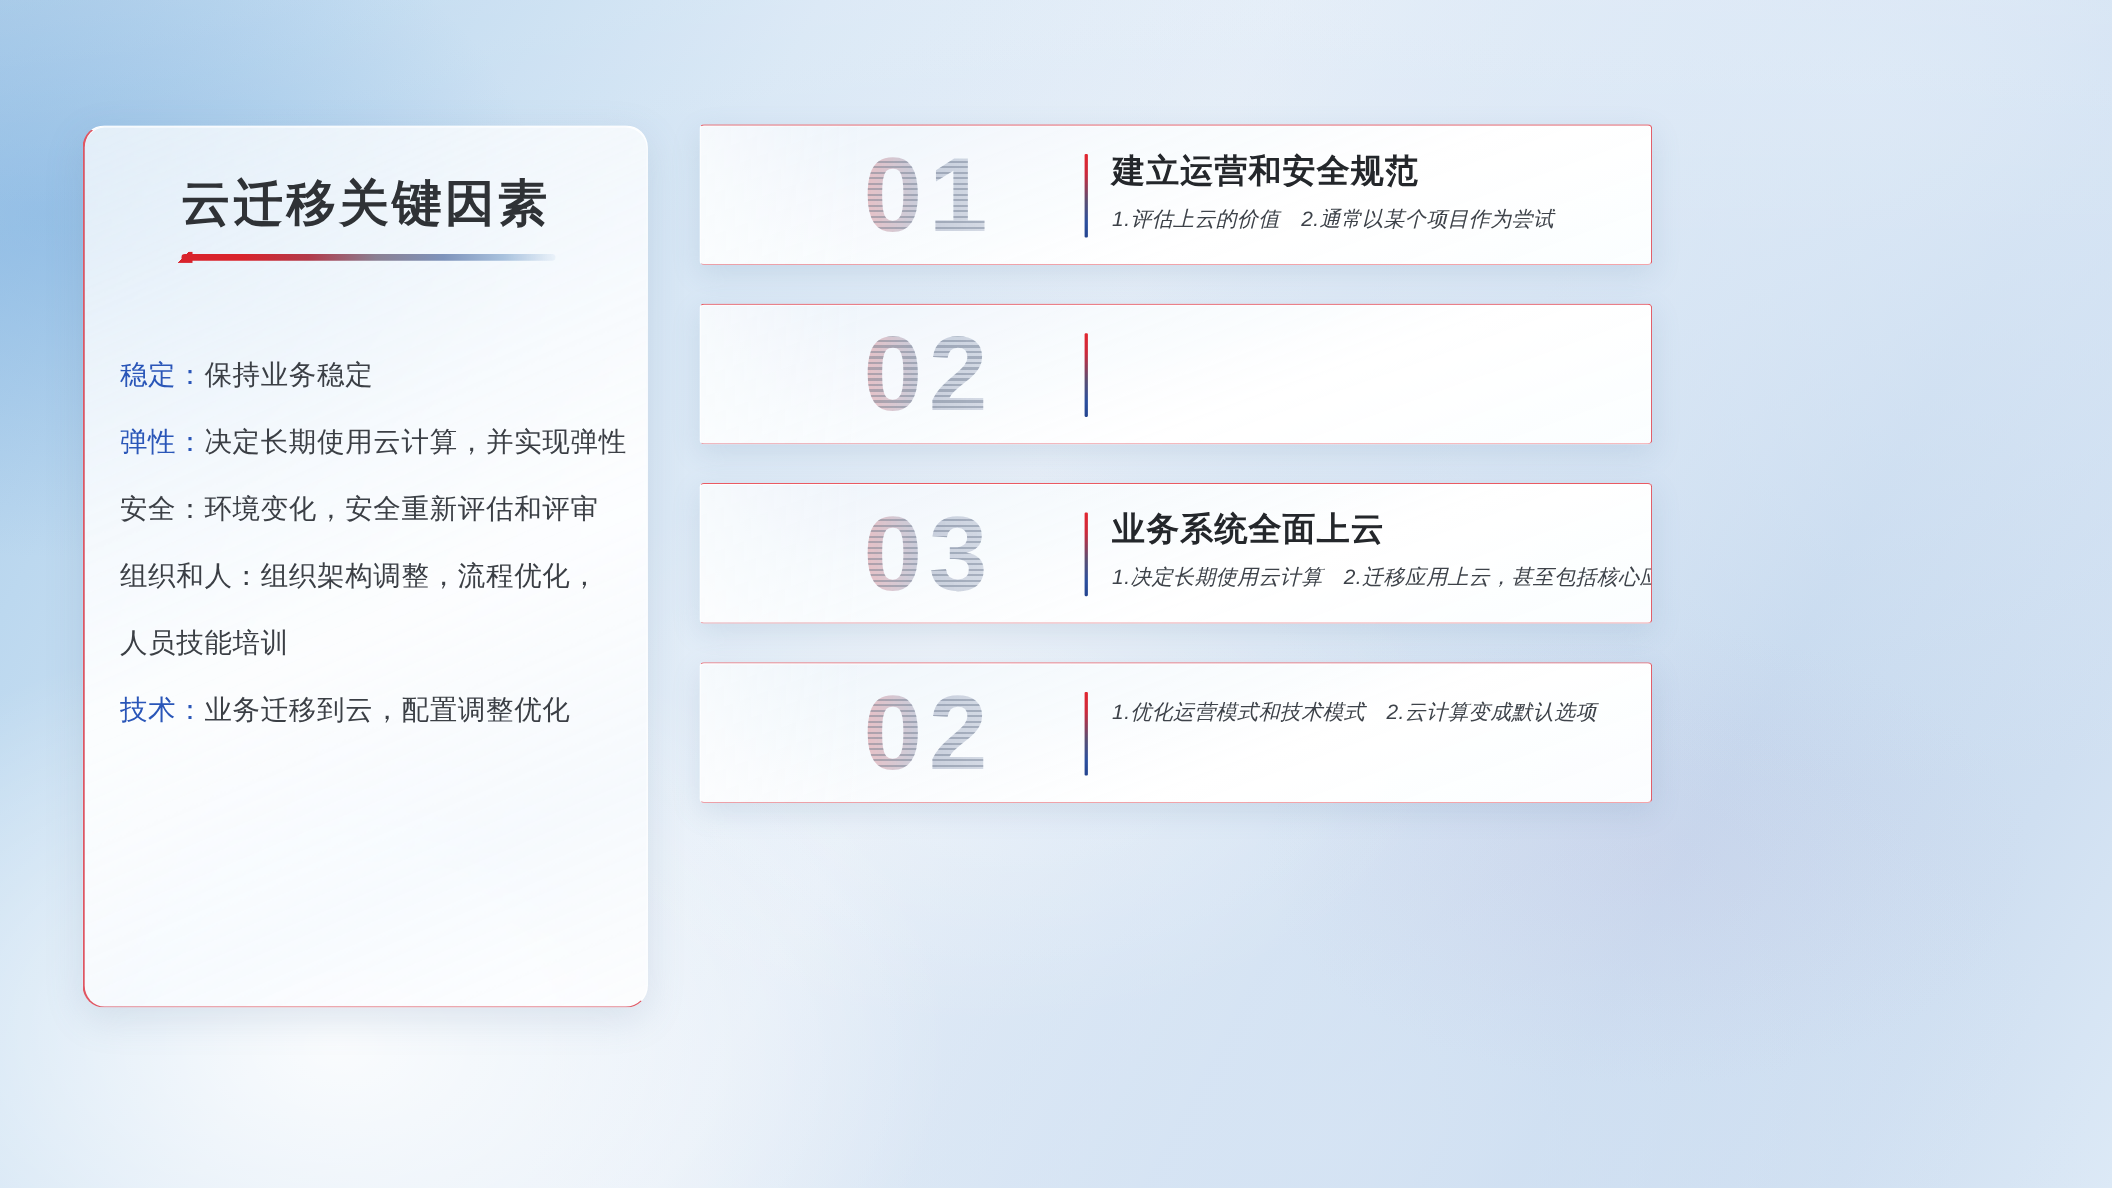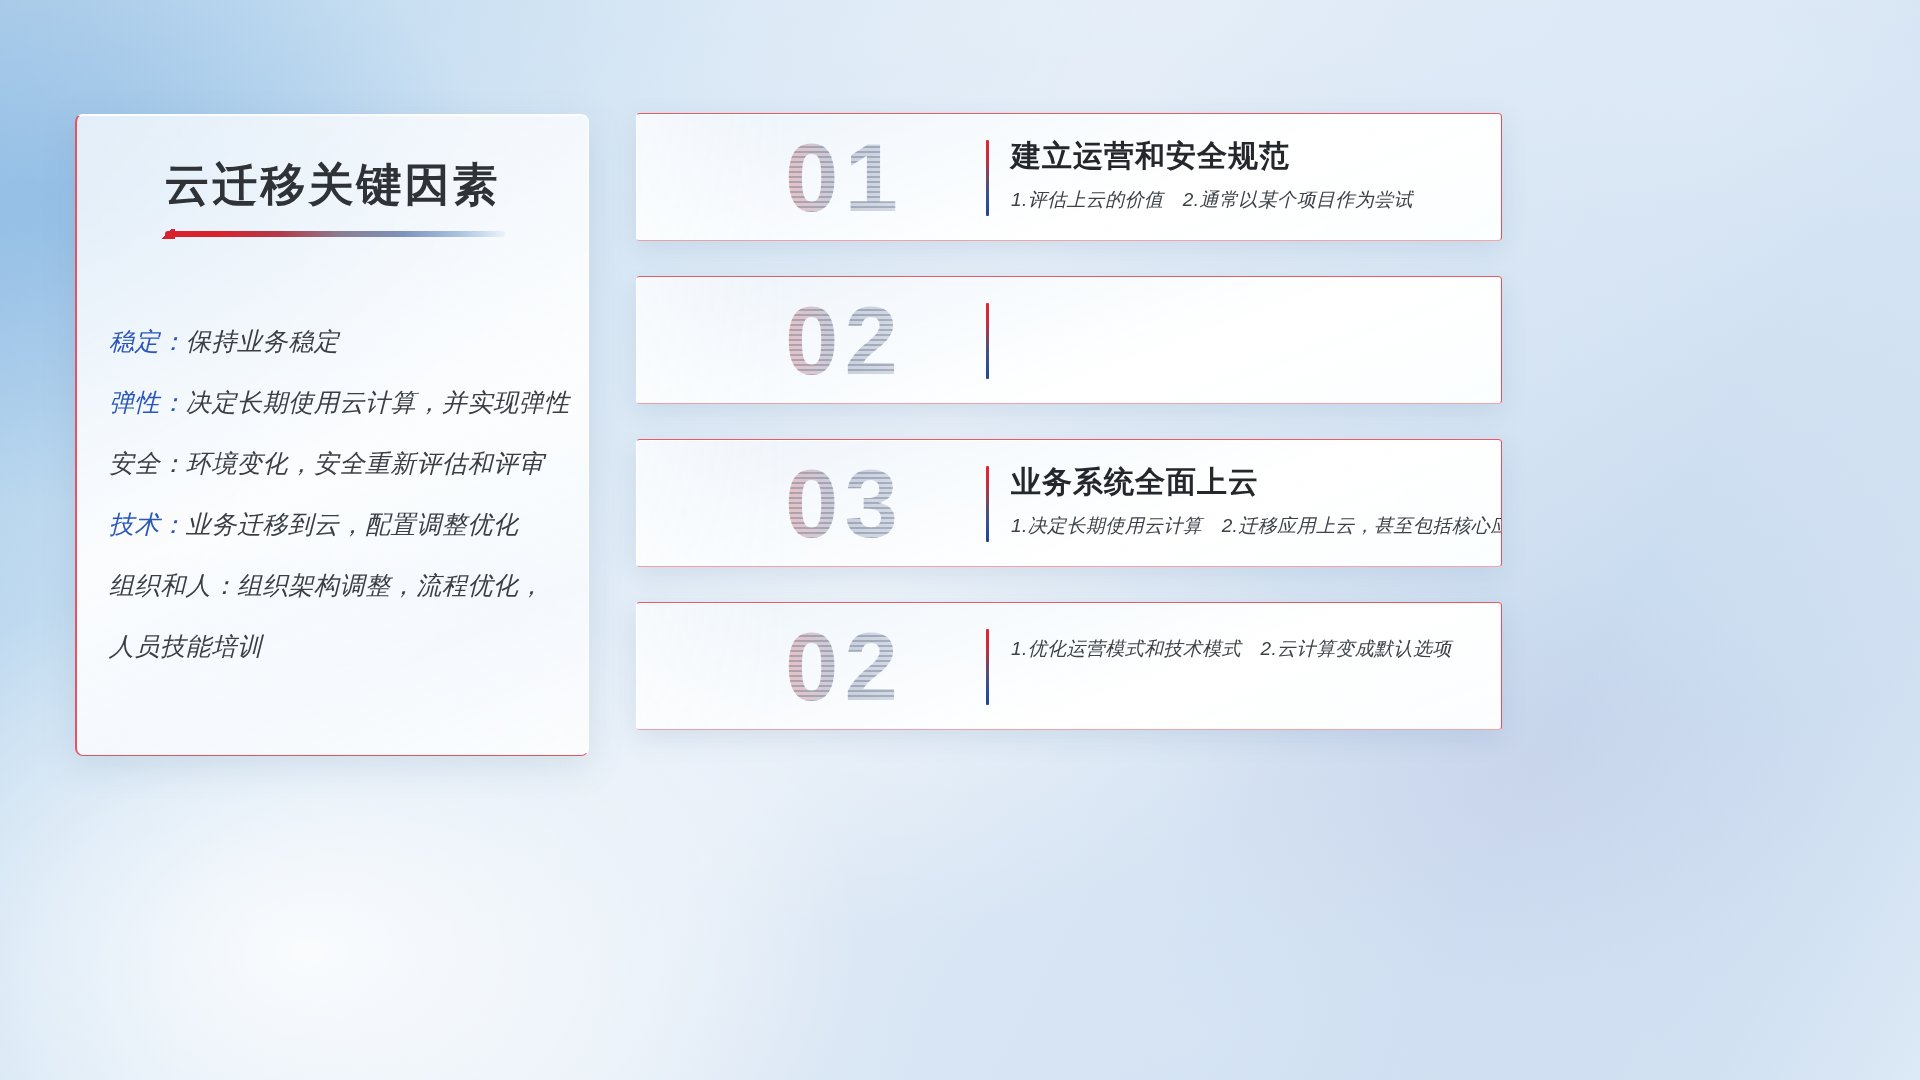--- a/index.html
+++ b/index.html
@@ -43,22 +43,22 @@
       radial-gradient(500px 300px at 78% 72%, rgba(197,190,222,0.22) 0%, rgba(197,190,222,0) 70%),
       linear-gradient(180deg, rgba(255,255,255,0.10) 0%, rgba(255,255,255,0) 22%);
   }
 
   
   #left-panel {
     position: absolute;
     left: 75px;
     top: 114px;
     width: 514px;
-    height: 642px;
-    border-radius: 8px;
+    height: 802px;
+    border-radius: 20px;
     background: linear-gradient(157deg,
         rgba(255,255,255,0.70) 0%,
         rgba(250,252,254,0.84) 26%,
         rgba(255,255,255,0.92) 55%,
         rgba(248,251,254,0.86) 80%,
         rgba(255,255,255,0.80) 100%);
     border: 1px solid rgba(255,255,255,0.95);
     border-left: 2px solid #e05561;
     border-bottom: 1.5px solid #e05561;
     box-shadow: 0 10px 34px rgba(98,131,168,0.17),
@@ -96,21 +96,20 @@
     width: 14px;
     height: 10px;
     background: linear-gradient(135deg, rgba(255,255,255,0) 42%, #d9232c 43%);
   }
 
   #factor-list {
     position: absolute;
     left: 32px;
     right: 26px;
     top: 196px;
-    font-style: italic;
   }
   .factor-row {
     font-size: 25px;
     line-height: 61px;
     color: #3b3f45;
     letter-spacing: 0.6px;
     white-space: nowrap;
   }
   .factor-label { color: #2a56b8; }
   .factor-label.plain { color: #3b3f45; }
@@ -224,22 +223,22 @@
 <div id="bg-sheen"></div>
 
 <section id="left-panel">
   <h1 id="panel-title">云迁移关键因素</h1>
   <div id="title-rule-tip"></div>
   <div id="title-rule"></div>
   <div id="factor-list">
       <div class="factor-row"><span class="factor-label">稳定：</span><span class="factor-text">保持业务稳定</span></div>
       <div class="factor-row"><span class="factor-label">弹性：</span><span class="factor-text">决定长期使用云计算，并实现弹性</span></div>
       <div class="factor-row"><span class="factor-label plain">安全：</span><span class="factor-text">环境变化，安全重新评估和评审</span></div>
+      <div class="factor-row wrap"><span class="factor-label plain">组织和人：</span><span class="factor-text">组织架构调整，流程优化，人员技能培训</span></div>
       <div class="factor-row"><span class="factor-label">技术：</span><span class="factor-text">业务迁移到云，配置调整优化</span></div>
-      <div class="factor-row wrap"><span class="factor-label plain">组织和人：</span><span class="factor-text">组织架构调整，流程优化，人员技能培训</span></div>
     </div>
 </section>
 
 <section id="cards">
     <article class="card">
       <div class="card-number">01</div>
       <div class="card-divider"></div>
       <div class="card-body">
         <div class="card-title">建立运营和安全规范</div>
         <div class="card-desc">1.评估上云的价值　2.通常以某个项目作为尝试</div>

